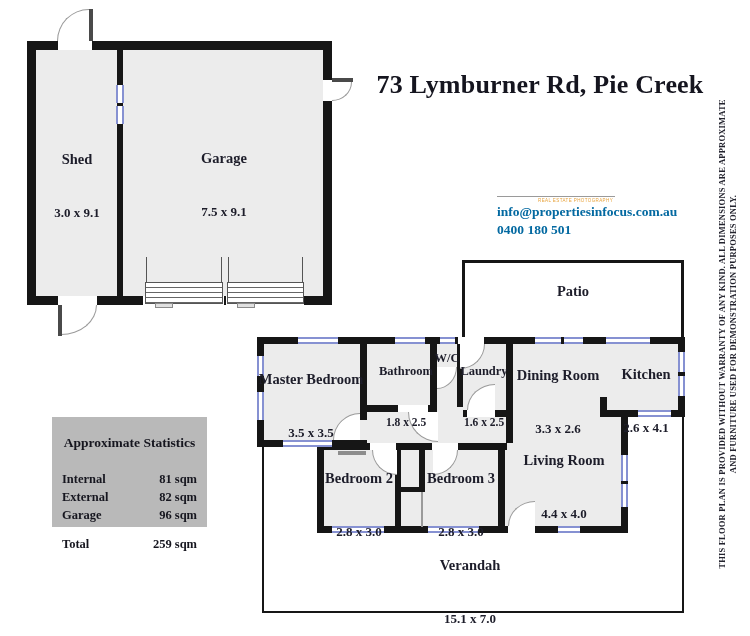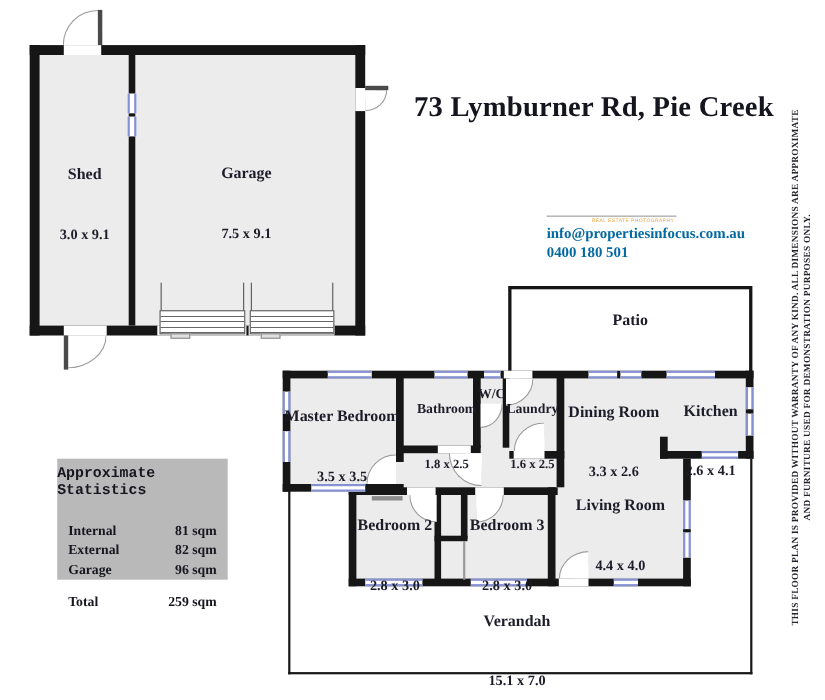--- a/index.html
+++ b/index.html
@@ -19,30 +19,30 @@
   .roomlabel{position:absolute;text-align:center;font-weight:bold;white-space:nowrap;line-height:1.22;}
   .roomlabel .nm{font-size:14.5px;font-family:Liberation Serif, serif;}
   .roomlabel .dm{font-size:13px;margin-top:36px;}
   .roomlabel.small .nm{font-size:12.5px;}
   .roomlabel.small .dm{font-size:11.5px;}
   .thinline{position:absolute;background:#161616;}
   .track{position:absolute;background:#555;}
   .roller{position:absolute;background:#fff;border:1px solid #555;box-sizing:border-box;
     background-image:repeating-linear-gradient(180deg,#fff 0px,#fff 4px,#666 4px,#666 5px);}
   .tab{position:absolute;background:#e0e0e0;border:1px solid #8a8a8a;box-sizing:border-box;}
-  .title{position:absolute;left:355px;top:70px;width:370px;text-align:center;font-size:26px;font-weight:bold;color:#15151f;letter-spacing:0.2px;margin-top:12px;}
+  .title{position:absolute;left:355px;top:70px;width:370px;text-align:center;font-size:26px;font-weight:bold;color:#15151f;letter-spacing:0.2px;}
   .logo{position:absolute;left:497px;top:176px;font-family:"Liberation Sans","DejaVu Sans",sans-serif;font-size:16px;font-weight:bold;color:#3d3d3d;letter-spacing:0.2px;}
   .logo .dot{display:inline-block;width:13px;height:13px;border-radius:50%;background:#f09d2e;vertical-align:-1px;position:relative;}
   .logo .dot::after{content:"⌂";position:absolute;left:2px;top:-3px;font-size:9px;color:#7a4a10;}
   .logo-rule{position:absolute;left:497px;top:196px;width:118px;height:1px;background:#9a9a9a;}
   .tagline{position:absolute;left:538px;top:198px;font-family:"Liberation Sans",sans-serif;font-size:4.5px;color:#e8a33d;letter-spacing:0.4px;}
   .contact{position:absolute;left:497px;top:203px;font-size:13.5px;font-weight:bold;color:#0369a1;line-height:1.3;}
   .disclaimer{position:absolute;left:494px;top:322px;width:470px;height:24px;transform:rotate(-90deg);text-align:center;font-size:8.5px;font-weight:bold;color:#23232e;letter-spacing:0.2px;line-height:1.35;}
   .stats{position:absolute;left:52px;top:417px;width:155px;height:110px;background:#b9b9b9;}
-  .stats .hd{font-weight:bold;font-size:13.5px;padding-top:7px;color:#16161f;font-family:Liberation Mono, monospace;}
+  .stats .hd{text-align:center;font-weight:bold;font-size:13.5px;padding-top:18px;color:#16161f;}
   .stats .row{position:relative;font-weight:bold;font-size:12.5px;color:#16161f;padding:0 10px;margin-top:3px;}
   .stats .row .v{position:absolute;right:10px;top:0;}
   .stats .rows{margin-top:21px;}
   .stats .total{margin-top:14px;}
 </style>
 </head>
 <body>
 
 <div class="canvas">
 

